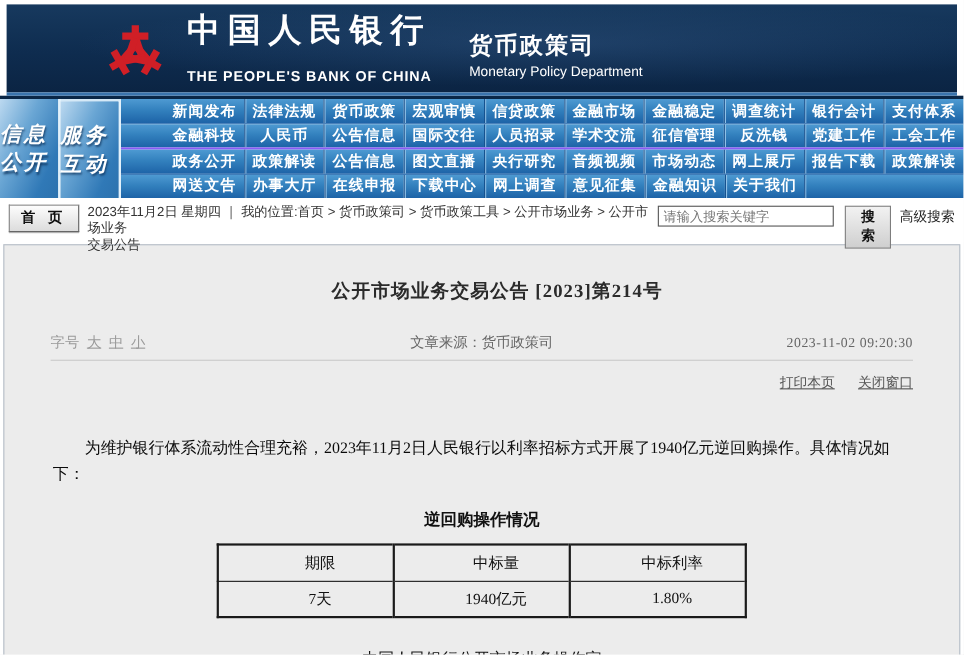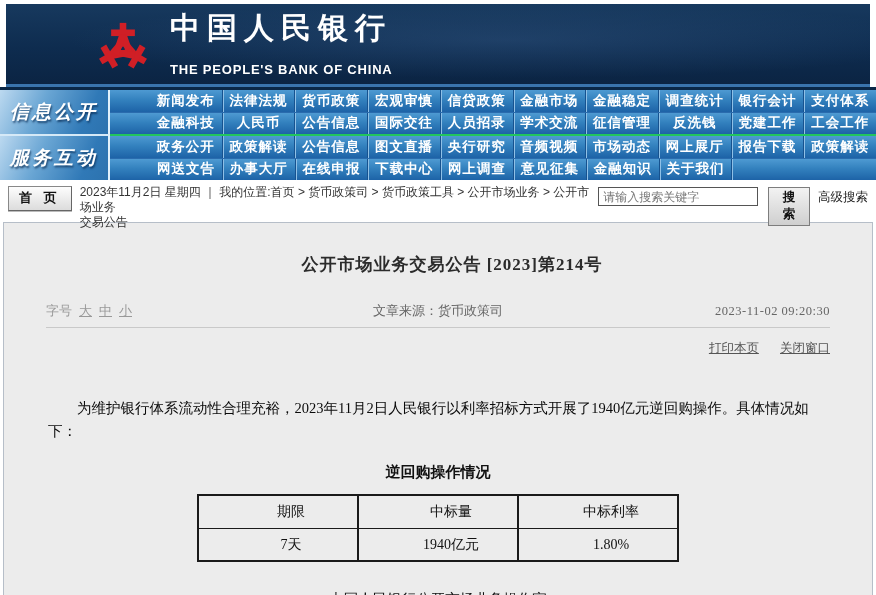--- a/index.html
+++ b/index.html
@@ -24,32 +24,32 @@
   }
   .bank-title .en {
     font-size: 13px; font-weight: bold; letter-spacing: .8px; margin-top: 18px; white-space: nowrap;
   }
   .dept-title { margin-left: 34px; color: #fff; padding-top: 10px; }
   .dept-title .cn { font-size: 21px; font-weight: bold; letter-spacing: 2px; }
   .dept-title .en { font-size: 12.5px; margin-top: 3px; }
 
   
   .mainnav { border-top: 3px solid #0a2747; display: flex; height: 93px; }
-  .nav-left { width: 110px; display: flex; flex-direction: column; }
+  .nav-left { width: 110px; display: flex; flex-direction: row; }
   .nav-section-label {
     flex: 1; display: flex; align-items: center; justify-content: center;
     background: linear-gradient(115deg, #bcd9f0 0%, #6aa6d4 38%, #3079b7 78%, #2c72ae 100%);
     color: #fff; font-style: italic; font-weight: bold; font-size: 19px; letter-spacing: 3px;
     text-shadow: 1px 2px 2px rgba(9,44,84,.75);
     border-right: 2px solid #e2f1fb; cursor: pointer;
   }
   .nav-section-label + .nav-section-label { border-top: 2px solid #d5e9f7; }
   .nav-right { flex: 1; display: flex; flex-direction: column; }
   .nav-row { flex: 1; display: flex; }
-  .nav-row.sec-break { border-top: 2px solid #22c55e; }
+  .nav-row.sec-break { border-top: 2px solid #8b5cf6; }
   .nav-row.mid-line { border-top: 1px solid #2a6cae; }
   .nav-cell {
     flex: 1 1 0; display: flex; align-items: center; justify-content: center;
     background: linear-gradient(180deg, #4e9ad2 0%, #3381be 45%, #1d63a7 100%);
     color: #fff; font-size: 13.5px; font-weight: bold; letter-spacing: 1px;
     border-left: 1px solid #16528f; box-shadow: inset 1px 0 0 #8fc0e6;
     white-space: nowrap; cursor: pointer;
   }
   .nav-cell:first-child { border-left: none; box-shadow: none; padding-left: 40px; }
   .nav-filler {
@@ -144,20 +144,24 @@
             <line x1="-13" y1="-24" x2="13" y2="-24"></line>
           <line x1="-1" y1="-10" x2="-15" y2="6"></line>
             <line x1="1" y1="-10" x2="15" y2="6"></line>
         </g>
       </g>
     </svg>
     <div class="bank-title">
       <div class="cn">中国人民银行</div>
       <div class="en">THE PEOPLE'S BANK OF CHINA</div>
     </div>
+    <div class="dept-title">
+      <div class="cn">货币政策司</div>
+      <div class="en">Monetary Policy Department</div>
+    </div>
   </div>
 </div>
 
 <div class="mainnav">
   <div class="nav-left">
     <div class="nav-section-label">信息公开</div>
     <div class="nav-section-label">服务互动</div>
   </div>
   <div class="nav-right">
     <div class="nav-row">

